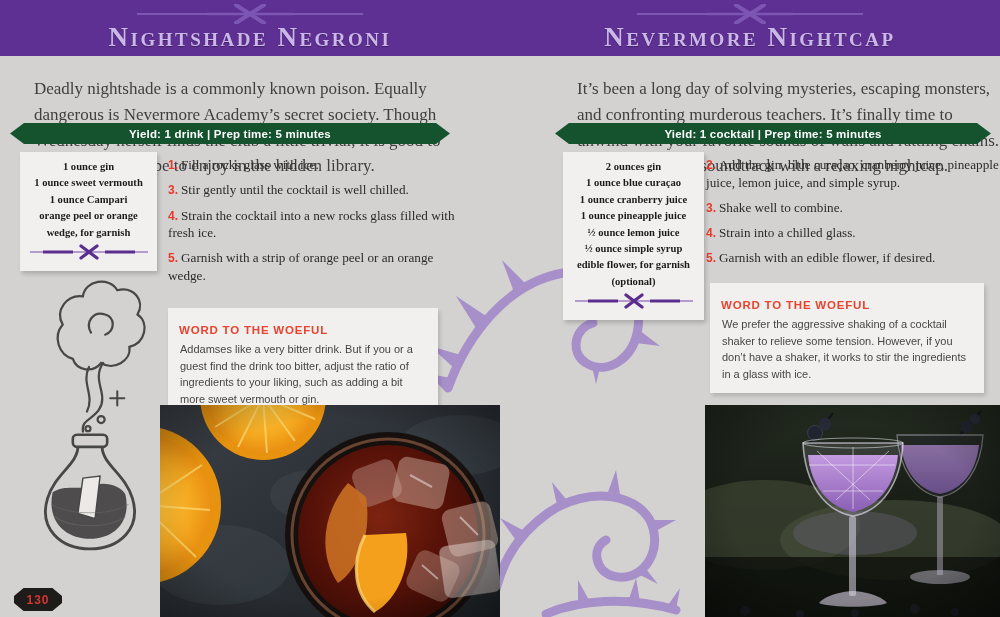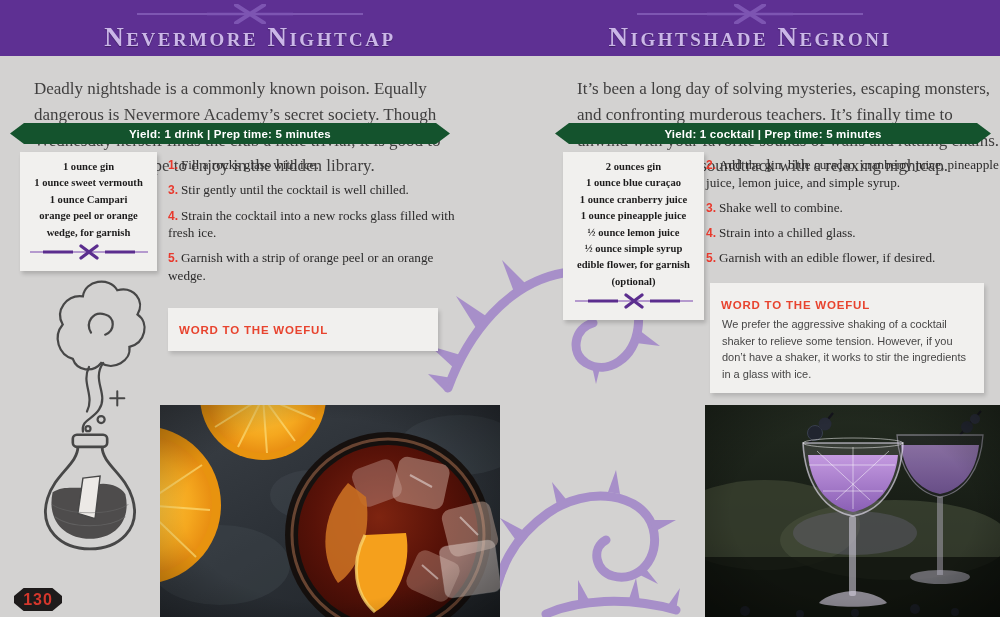--- a/index.html
+++ b/index.html
@@ -55,44 +55,44 @@
   .tip-body{font-size:11px;line-height:1.5;color:#474646;margin:1px;}
   
   .potion{position:absolute;left:24px;top:270px;width:132px;height:288px;z-index:1;}
   .vine{position:absolute;left:428px;top:258px;width:286px;height:359px;z-index:1;}
   .photo{position:absolute;z-index:2;overflow:hidden;}
   .photo-left{left:160px;top:405px;width:340px;height:212px;}
   .photo-right{left:705px;top:405px;width:295px;height:212px;}
   
   .page-badge{
     position:absolute;left:14px;top:588px;width:48px;height:23px;background:#1e1b1b;color:#d5372c;
-    font-family:"Liberation Sans",sans-serif;font-weight:bold;font-size:16px;letter-spacing:1px;
+    font-family:"Liberation Sans",sans-serif;font-weight:bold;font-size:12px;letter-spacing:1px;
     display:flex;align-items:center;justify-content:center;z-index:3;
     clip-path:polygon(20% 0,80% 0,100% 35%,100% 65%,80% 100%,20% 100%,0 65%,0 35%);
   }
 </style>
 </head>
 <body>
 
 <div class="top-band">
   <div class="band-half">
     <svg class="ornament" width="230" height="20" viewBox="0 0 230 20">
       <line x1="2" y1="10" x2="228" y2="10" stroke="#8a64bd" stroke-width="1.4"></line>
       <line x1="72" y1="10" x2="158" y2="10" stroke="#7d55b2" stroke-width="2.6"></line>
       <path d="M 101,1 L 129,19 M 129,1 L 101,19" stroke="#7d55b2" stroke-width="4" stroke-linecap="round" fill="none"></path>
     </svg>
-    <div class="page-title">Nevermore Nightcap</div>
+    <div class="page-title">Nightshade Negroni</div>
   </div>
   <div class="band-half">
     <svg class="ornament" width="230" height="20" viewBox="0 0 230 20">
       <line x1="2" y1="10" x2="228" y2="10" stroke="#8a64bd" stroke-width="1.4"></line>
       <line x1="72" y1="10" x2="158" y2="10" stroke="#7d55b2" stroke-width="2.6"></line>
       <path d="M 101,1 L 129,19 M 129,1 L 101,19" stroke="#7d55b2" stroke-width="4" stroke-linecap="round" fill="none"></path>
     </svg>
-    <div class="page-title">Nightshade Negroni</div>
+    <div class="page-title">Nevermore Nightcap</div>
   </div>
 </div>
 
 <p class="intro intro-left">Deadly nightshade is a commonly known poison. Equally dangerous is Nevermore Academy’s secret society. Though Wednesday herself finds the club a little trivial, it is good to know a drink recipe to enjoy in the hidden library.</p>
 <p class="intro intro-right">It’s been a long day of solving mysteries, escaping monsters, and confronting murderous teachers. It’s finally time to unwind with your favorite sounds of wails and rattling chains. Pair this soothing soundtrack with a relaxing nightcap.</p>
 
 <div class="yield-banner banner-left">
   <span>Yield: 1 drink | Prep time: 5 minutes</span>
 </div>
 <div class="yield-banner banner-right">
@@ -137,20 +137,21 @@
 
 <div class="steps steps-right">
   <p class="step"><span class="step-num">2.</span><span>Add the gin, blue curaçao, cranberry juice, pineapple juice, lemon juice, and simple syrup.</span></p>
   <p class="step"><span class="step-num">3.</span><span>Shake well to combine.</span></p>
   <p class="step"><span class="step-num">4.</span><span>Strain into a chilled glass.</span></p>
   <p class="step"><span class="step-num">5.</span><span>Garnish with an edible flower, if desired.</span></p>
 </div>
 
 <div class="tip-box tip-left">
   <div class="tip-heading">WORD TO THE WOEFUL</div>
+  <p class="tip-body">Addamses like a very bitter drink. But if you or a guest find the drink too bitter, adjust the ratio of ingredients to your liking, such as adding a bit more sweet vermouth or gin.</p>
 </div>
 <div class="tip-box tip-right">
   <div class="tip-heading">WORD TO THE WOEFUL</div>
   <p class="tip-body">We prefer the aggressive shaking of a cocktail shaker to relieve some tension. However, if you don’t have a shaker, it works to stir the ingredients in a glass with ice.</p>
 </div>
 
 <svg class="potion" viewBox="0 0 130 285">
   <g stroke="#474747" fill="none" stroke-width="2.2" stroke-linecap="round">
     <path d="M 48,88 C 34,84 28,66 38,54 C 30,40 42,24 58,26 C 60,10 84,6 92,20 C 108,16 120,30 112,44 C 124,52 120,72 104,76 C 106,90 88,100 76,92 C 68,102 52,100 48,88 Z"></path>
     <path d="M 66,62 C 60,52 68,40 80,44 C 90,47 90,60 80,64"></path>

